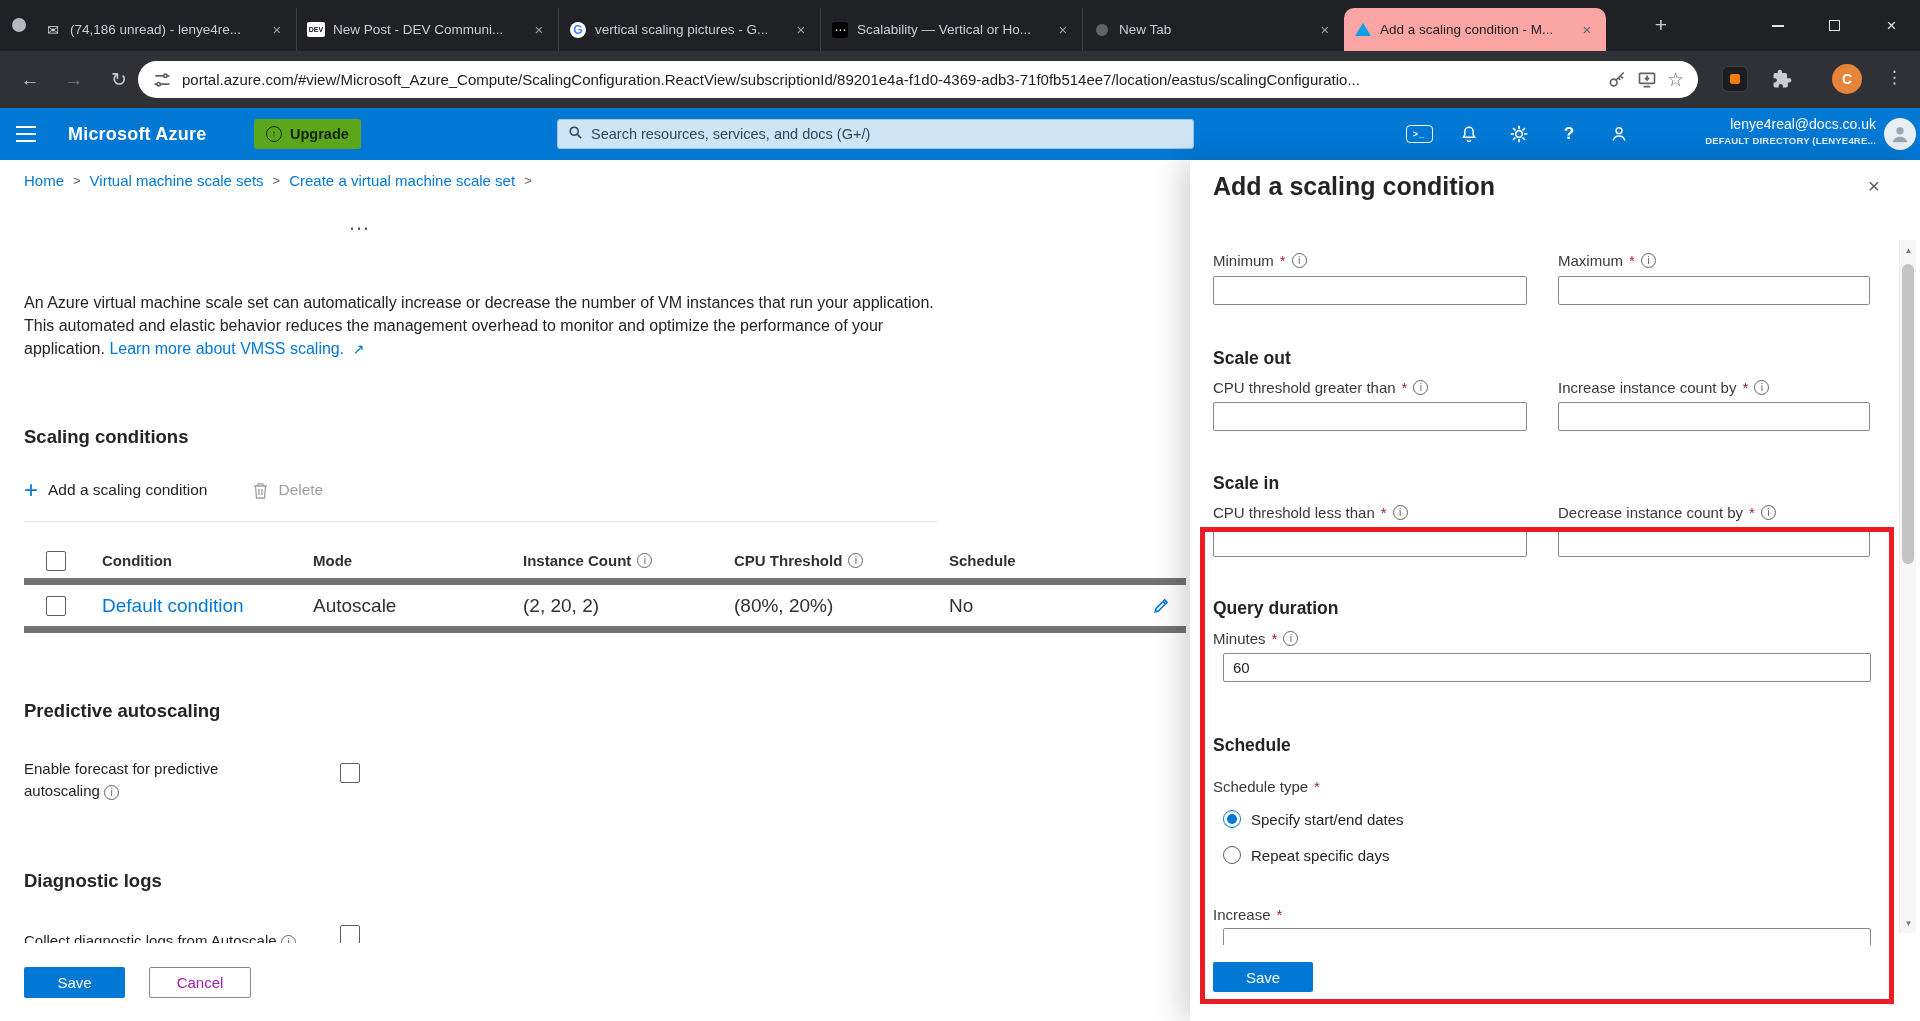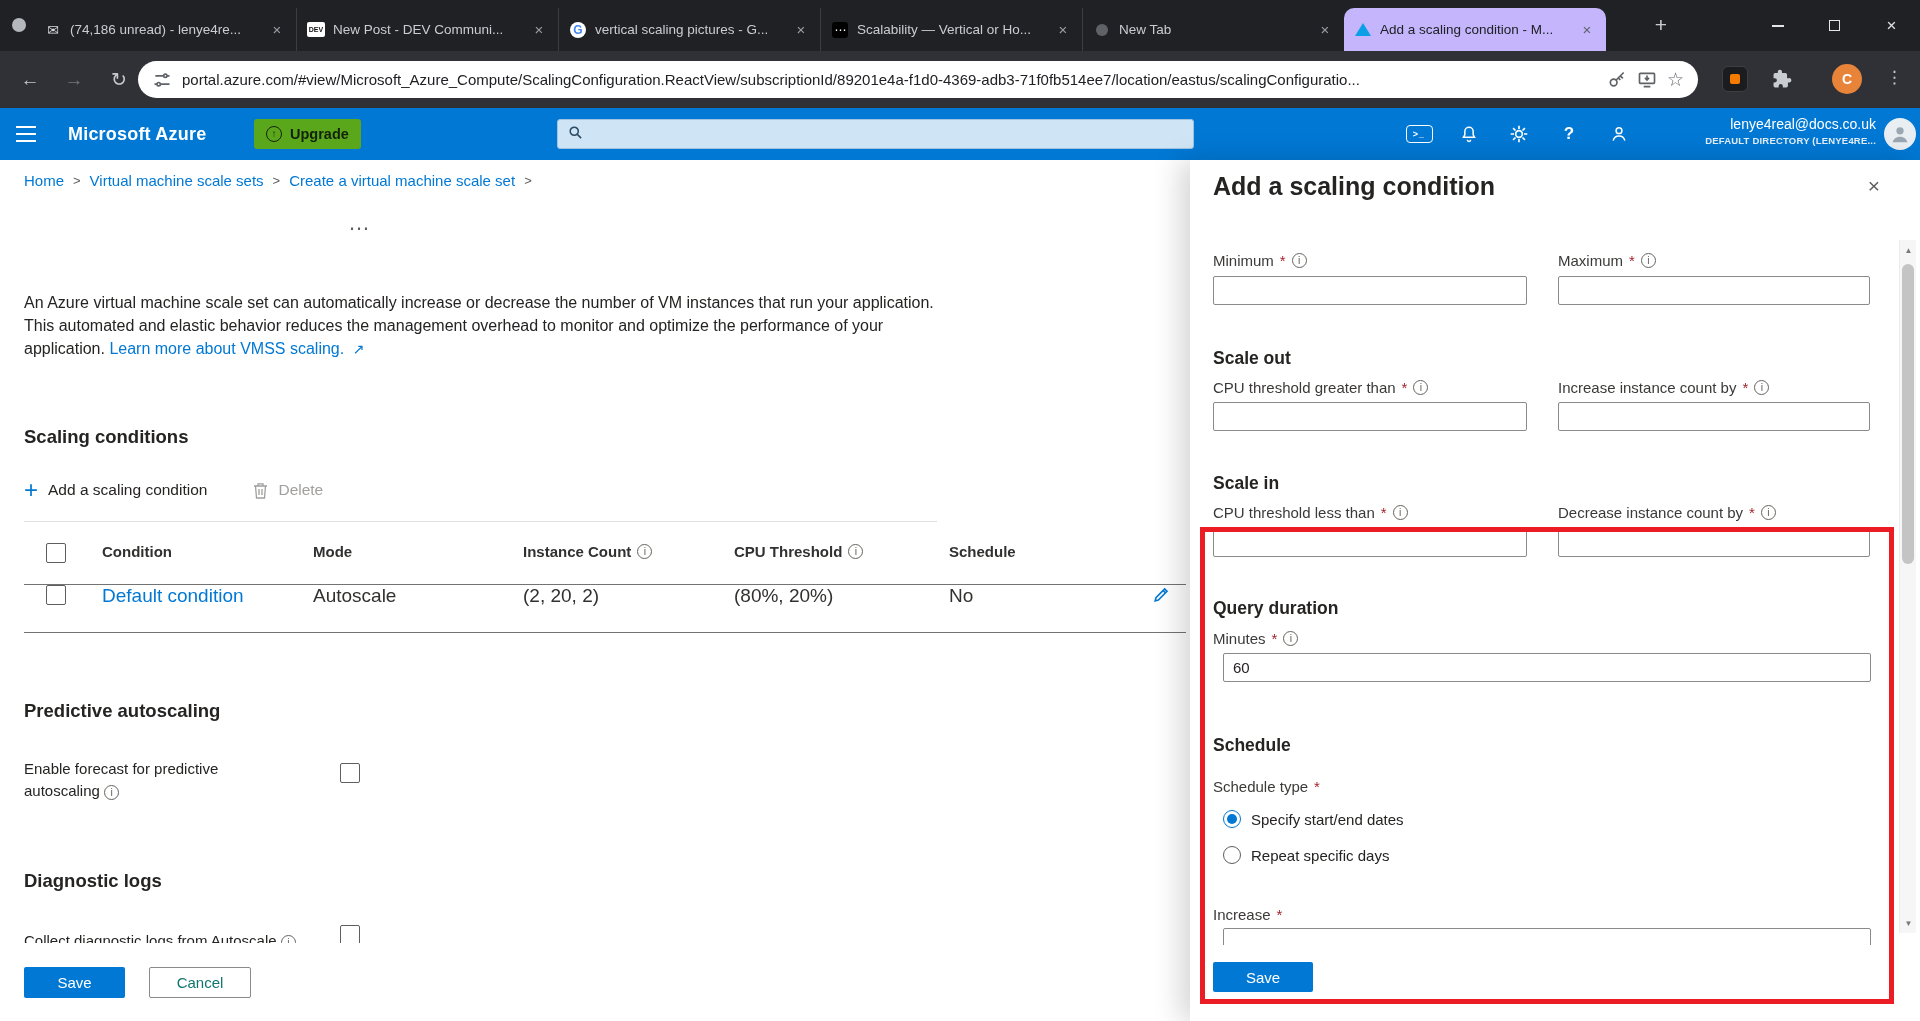--- a/index.html
+++ b/index.html
@@ -6,21 +6,21 @@
   html,body{width:1920px;height:1021px;overflow:hidden;background:#fff;
     font-family:"Liberation Sans", sans-serif;}
   .page{position:relative;width:1920px;height:1021px;overflow:hidden;background:#fff}
 
   
   .tabstrip{position:absolute;left:0;top:0;width:1920px;height:51px;background:#202124}
   .winicon{position:absolute;left:12px;top:18px;width:14px;height:14px;border-radius:50%;background:#b4b8bd}
   .tabs{position:absolute;left:34px;top:8px;height:43px;display:flex}
   .tab{width:262px;height:43px;display:flex;align-items:center;padding:0 10px;color:#c9ccd1;position:relative}
   .tab + .tab{border-left:1px solid #3b3d40}
-  .tab.active{background:#c4b5fd;color:#202124;border-radius:10px 10px 0 0;border-left:none}
+  .tab.active{background:#fca5a5;color:#202124;border-radius:10px 10px 0 0;border-left:none}
   .tt{flex:1;font-size:13.5px;white-space:nowrap;overflow:hidden;margin:0 8px}
   .tc{font-size:15px;color:#9aa0a6;width:18px;text-align:center;cursor:default}
   .tab.active .tc{color:#5f6368}
   .fav{width:18px;min-width:18px;display:inline-flex;justify-content:center;align-items:center}
   .fav-mail{font-size:14px;color:#dadce0}
   .fav-dev{width:18px;height:15px;background:#fff;color:#111;font-size:7px;font-weight:800;display:flex;align-items:center;justify-content:center;border-radius:2px}
   .fav-g{width:16px;height:16px;background:#fff;border-radius:50%;color:#4285f4;font-weight:700;font-size:12px;display:flex;align-items:center;justify-content:center}
   .fav-med{width:16px;height:16px;background:#000;border-radius:3px;color:#fff;font-size:12px;display:flex;align-items:center;justify-content:center;letter-spacing:-1px}
   .fav-blank{width:12px;height:12px;border-radius:50%;background:#5f6368}
   .fav-azure{width:0;height:0;border-left:8px solid transparent;border-right:8px solid transparent;border-bottom:13px solid #0c9fe5}
@@ -72,39 +72,39 @@
   .intro{position:absolute;left:24px;top:131px;width:920px;font-size:16px;line-height:1.45;color:#252423}
   .intro a{color:#0078d4;text-decoration:none}
   .intro .ext{color:#0078d4;font-size:14px;margin-left:4px}
   .h2{position:absolute;font-size:18.5px;font-weight:700;color:#252423}
   .cmdbar{position:absolute;left:24px;top:312px;height:36px;display:flex;align-items:center;gap:46px}
   .cmd{display:flex;align-items:center;gap:10px;font-size:15.5px;color:#252423}
   .cmd .plus{color:#0078d4;font-size:24px;font-weight:400;line-height:20px}
   .cmd.disabled{color:#a19f9d}
   .divider{position:absolute;left:24px;top:361px;width:913px;height:1px;background:#e1dfdd}
   .table{position:absolute;left:24px;top:383px;width:1162px}
-  .trow{display:flex;align-items:flex-start;border-bottom:1px solid #737373}
+  .trow{display:flex;align-items:center;border-bottom:7px solid #737373}
   .thead{height:42px;font-weight:700;font-size:15px;color:#323130}
   .tdata{height:48px;font-size:19px;color:#323130}
   .c0{width:70px;display:flex}
   .c0 .checkbox{margin-left:22px}
   .c1{width:211px;padding-left:8px}.c2{width:210px;padding-left:8px}
   .c3{width:211px;padding-left:8px;display:flex;align-items:center;gap:6px}
   .c4{width:215px;padding-left:8px;display:flex;align-items:center;gap:6px}
   .c5{width:195px;padding-left:8px}
   .c6{width:50px;display:flex;justify-content:center}
   .c1 a{color:#0078d4;text-decoration:none}
   .checkbox{width:20px;height:20px;border:1px solid #605e5c;border-radius:2px;background:#fff;display:inline-block}
   .chk-label{position:absolute;font-size:15px;line-height:1.45;color:#252423}
   .info{width:15px;height:15px;min-width:15px;border:1px solid #66645f;border-radius:50%;font-size:10.5px;line-height:13px;text-align:center;color:#66645f;display:inline-block;font-weight:400}
   .cbx{position:absolute}
   .mfooter{position:absolute;left:0;top:783px;width:1190px;height:78px;background:#fff;z-index:6}
   .btn{position:absolute;height:31px;border-radius:2px;display:flex;align-items:center;justify-content:center;font-size:15px}
   .btn-primary{background:#0078d4;color:#fff}
-  .btn-sec{background:#fff;color:#0f766e;border:1px solid #8c8a88}
+  .btn-sec{background:#fff;color:#a21caf;border:1px solid #8c8a88}
 
   
   .panel{position:absolute;left:1190px;top:160px;width:730px;height:861px;background:#fff;box-shadow:-10px 0 26px rgba(0,0,0,.16);z-index:20}
   .ptitle{position:absolute;left:23px;top:12px;font-size:25px;font-weight:700;color:#252423}
   .pclose{position:absolute;left:672px;top:14px;font-size:21px;color:#605e5c;width:24px;text-align:center}
   .lbl{position:absolute;font-size:15px;color:#3b3a39;display:flex;align-items:center;gap:5px;white-space:nowrap}
   .req{color:#a4262c;margin:0 1px}
   .ph{position:absolute;font-size:17.5px;font-weight:700;color:#252423}
   .tbx{position:absolute;height:29px;border:1px solid #8c8a88;border-radius:2px;background:#fff;font-size:15px;color:#252423;padding:0 9px;font-family:inherit;outline:none}
   .radio-row{position:absolute;display:flex;align-items:center;gap:10px}
@@ -236,20 +236,21 @@
       <span class="upg-ic">↑</span>
       <span>Upgrade</span>
     </div>
     <div class="azsearch">
       <span>
         <svg width="15" height="15" viewBox="0 0 24 24" fill="none" stroke="#2b4a63" stroke-width="2.4">
             <circle cx="10" cy="10" r="6.5"></circle>
             <path d="M15 15l6 6"></path>
           </svg>
       </span>
+      <input placeholder="Search resources, services, and docs (G+/)" style="">
     </div>
     <div class="azicons">
       <div class="azic">
           <span class="shellbox">&gt;_</span>
         </div>
       <div class="azic">
         <svg width="20" height="20" viewBox="0 0 24 24" fill="none" stroke="#fff" stroke-width="1.8">
             <path d="M12 4a5 5 0 0 0-5 5v4l-1.7 3h13.4L17 13V9a5 5 0 0 0-5-5zM10 19a2 2 0 0 0 4 0"></path>
           </svg>
       </div>

